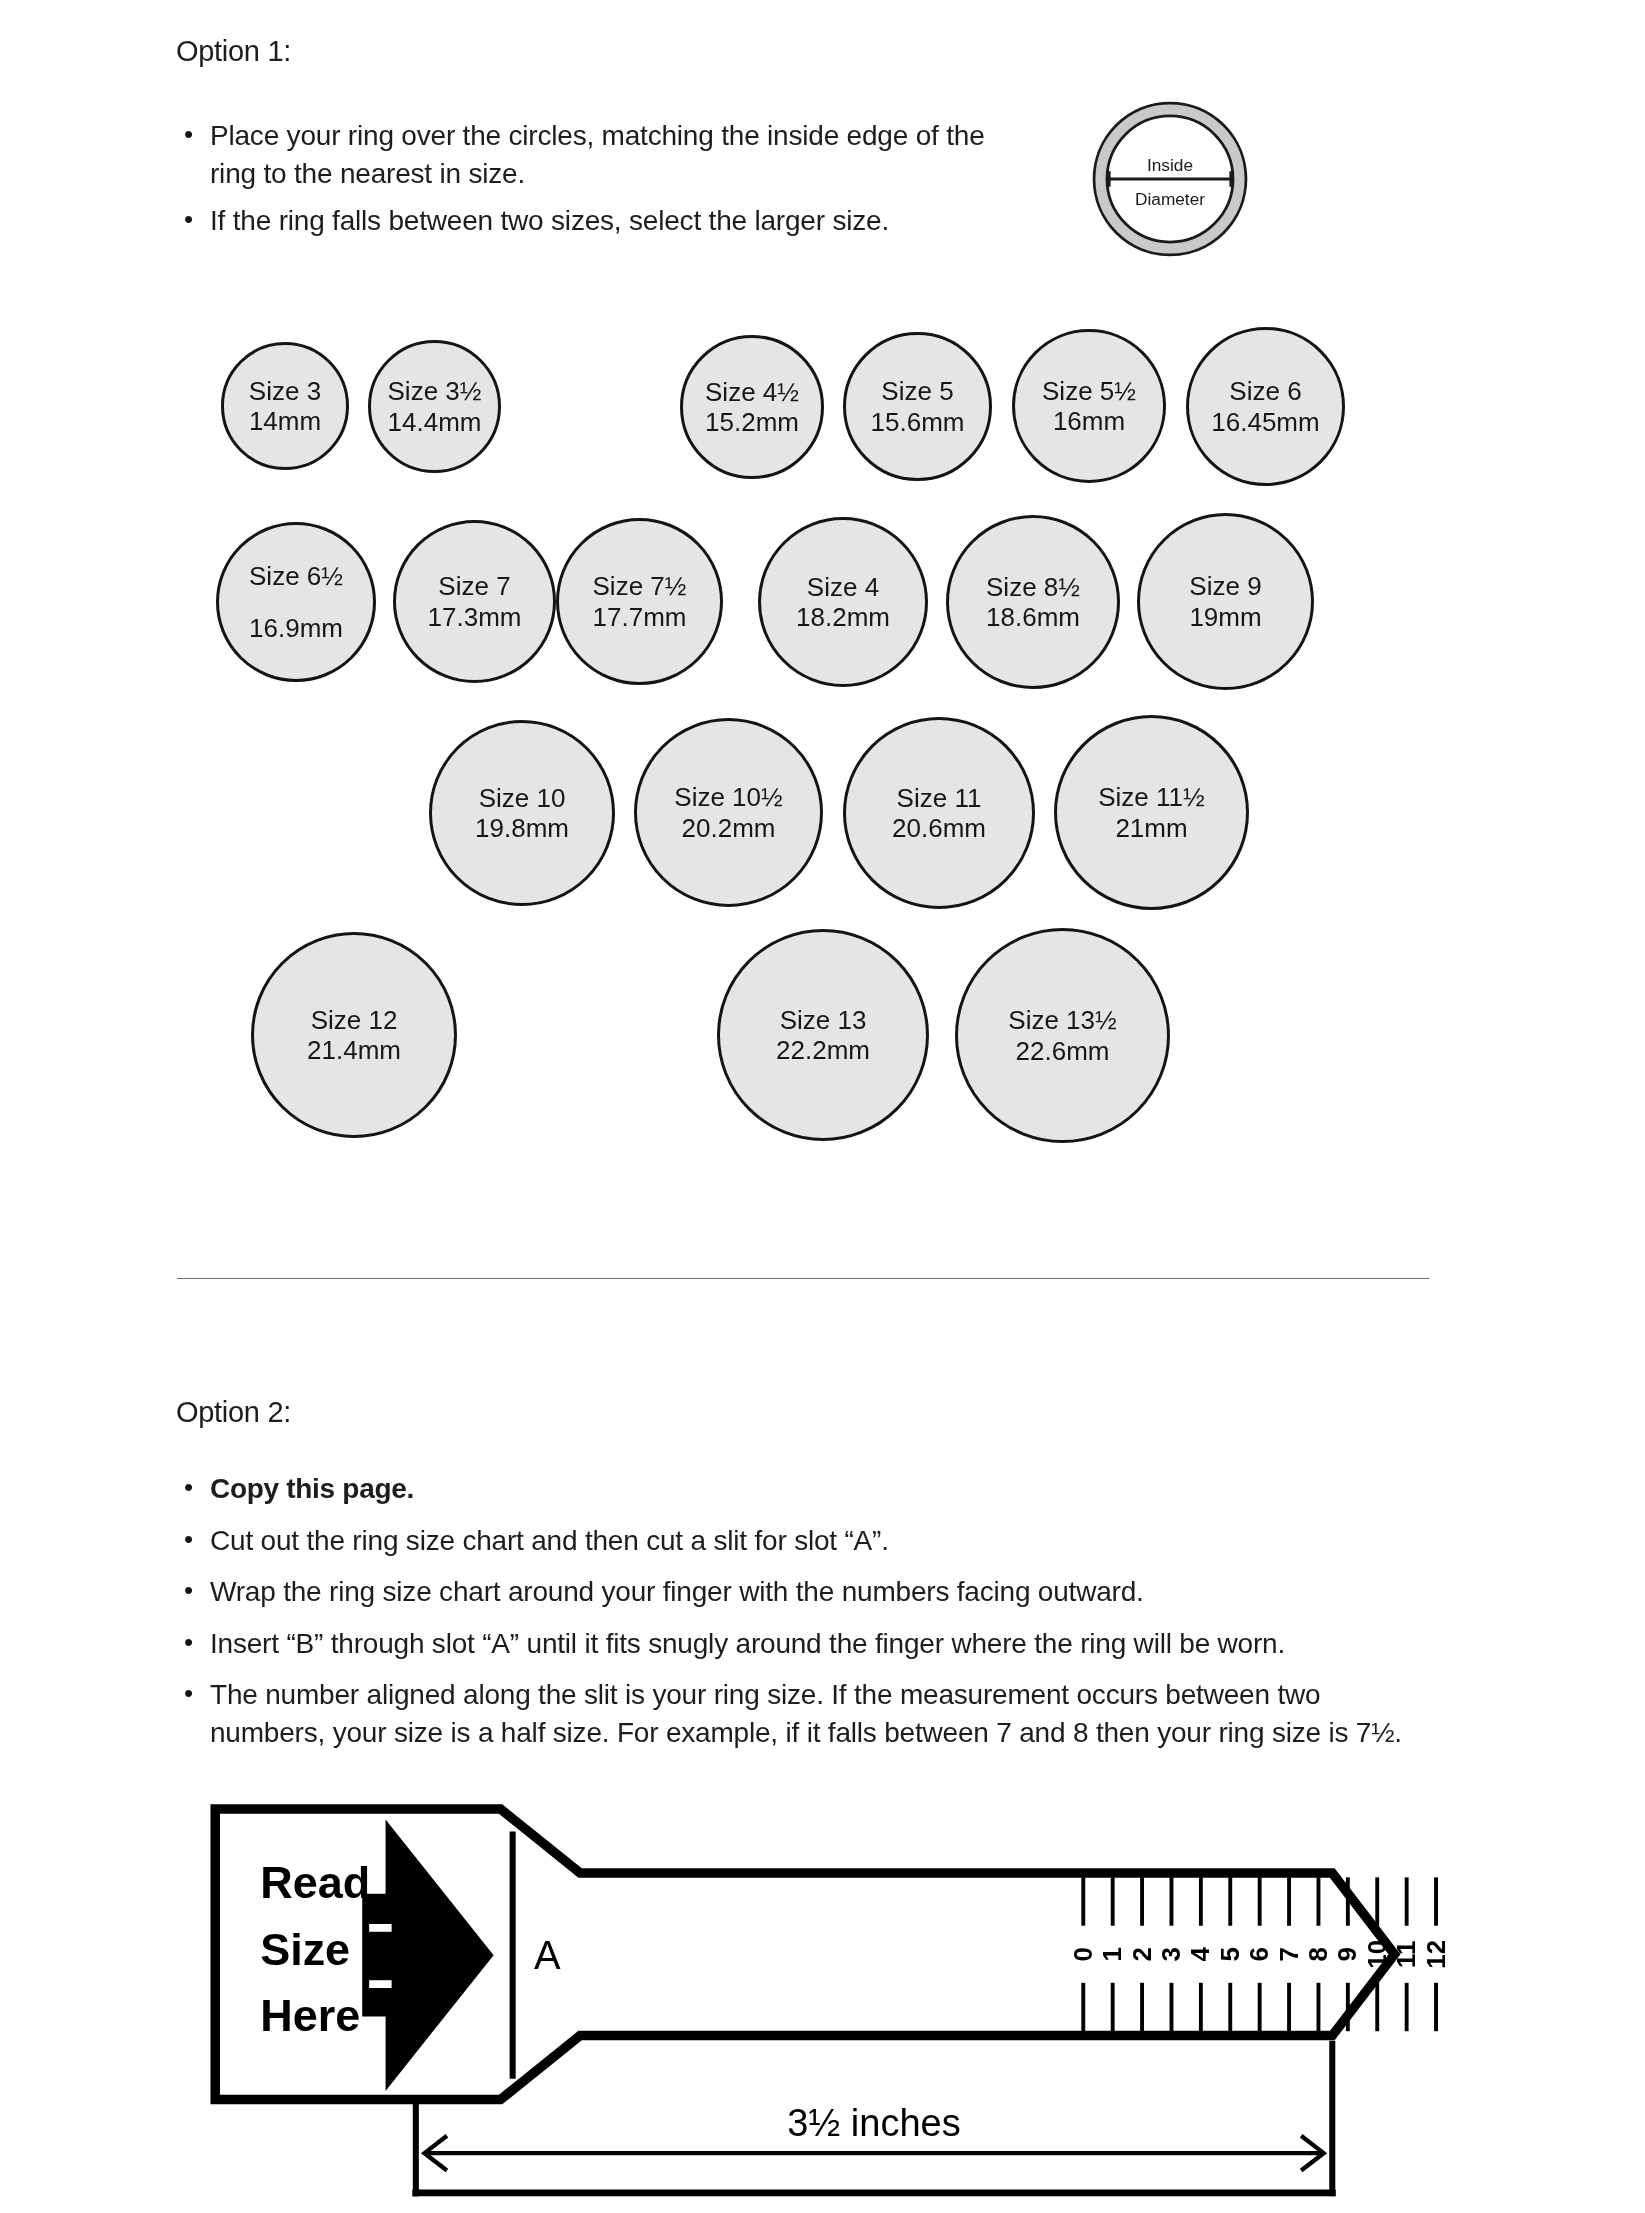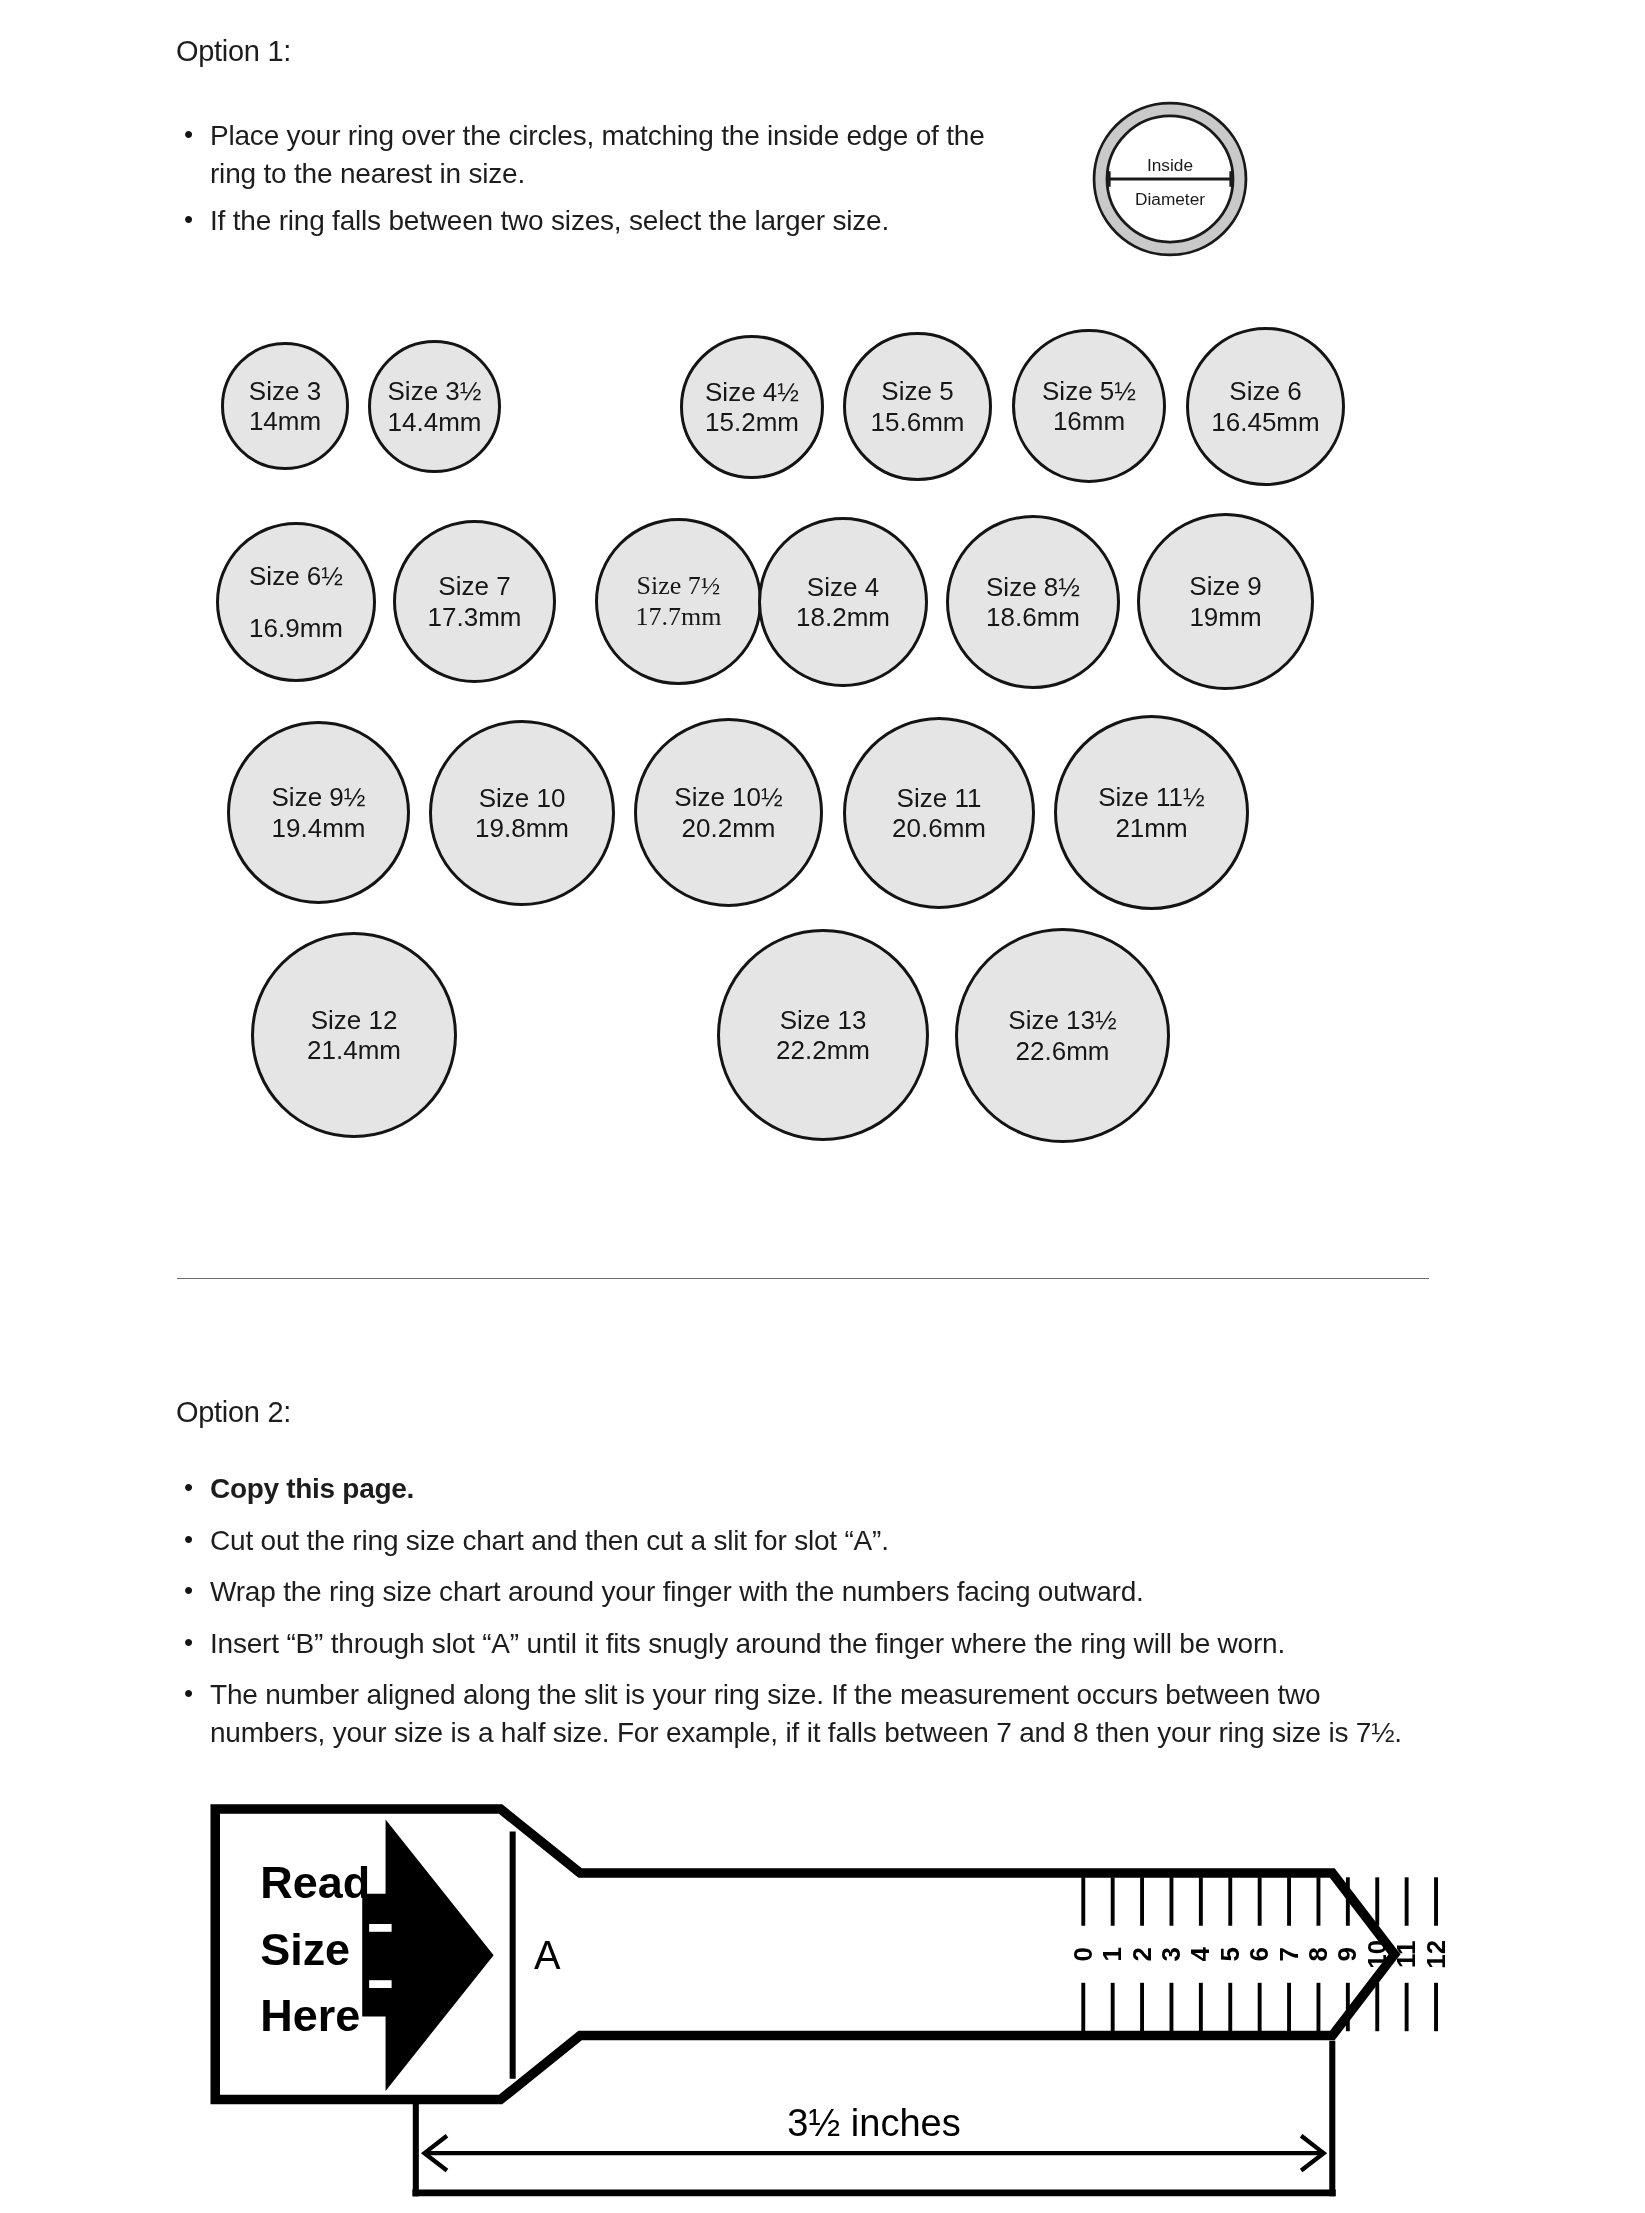--- a/index.html
+++ b/index.html
@@ -114,39 +114,35 @@
         <div class="sc-mm">16.45mm</div>
       </div>
       <div class="size-circle" style="width: 160px; height: 160px; left: 216px; top: 522px; gap: 22px;">
         <div class="sc-size">Size 6½</div>
         <div class="sc-mm">16.9mm</div>
       </div>
       <div class="size-circle" style="width: 163px; height: 163px; left: 393px; top: 520px;">
         <div class="sc-size">Size 7</div>
         <div class="sc-mm">17.3mm</div>
       </div>
-      <div class="size-circle" style="width: 167px; height: 167px; left: 595px; top: 518px; font-family: Liberation Serif, serif;">
+      <div class="size-circle" style="width: 167px; height: 167px; left: 556px; top: 518px;">
         <div class="sc-size">Size 7½</div>
         <div class="sc-mm">17.7mm</div>
       </div>
       <div class="size-circle" style="width: 170px; height: 170px; left: 758px; top: 517px;">
         <div class="sc-size">Size 4</div>
         <div class="sc-mm">18.2mm</div>
       </div>
       <div class="size-circle" style="width: 174px; height: 174px; left: 946px; top: 515px;">
         <div class="sc-size">Size 8½</div>
         <div class="sc-mm">18.6mm</div>
       </div>
       <div class="size-circle" style="width: 177px; height: 177px; left: 1137px; top: 513px;">
         <div class="sc-size">Size 9</div>
         <div class="sc-mm">19mm</div>
-      </div>
-      <div class="size-circle" style="width: 183px; height: 183px; left: 227px; top: 721px;">
-        <div class="sc-size">Size 9½</div>
-        <div class="sc-mm">19.4mm</div>
       </div>
       <div class="size-circle" style="width: 186px; height: 186px; left: 429px; top: 720px;">
         <div class="sc-size">Size 10</div>
         <div class="sc-mm">19.8mm</div>
       </div>
       <div class="size-circle" style="width: 189px; height: 189px; left: 634px; top: 718px;">
         <div class="sc-size">Size 10½</div>
         <div class="sc-mm">20.2mm</div>
       </div>
       <div class="size-circle" style="width: 192px; height: 192px; left: 843px; top: 717px;">

